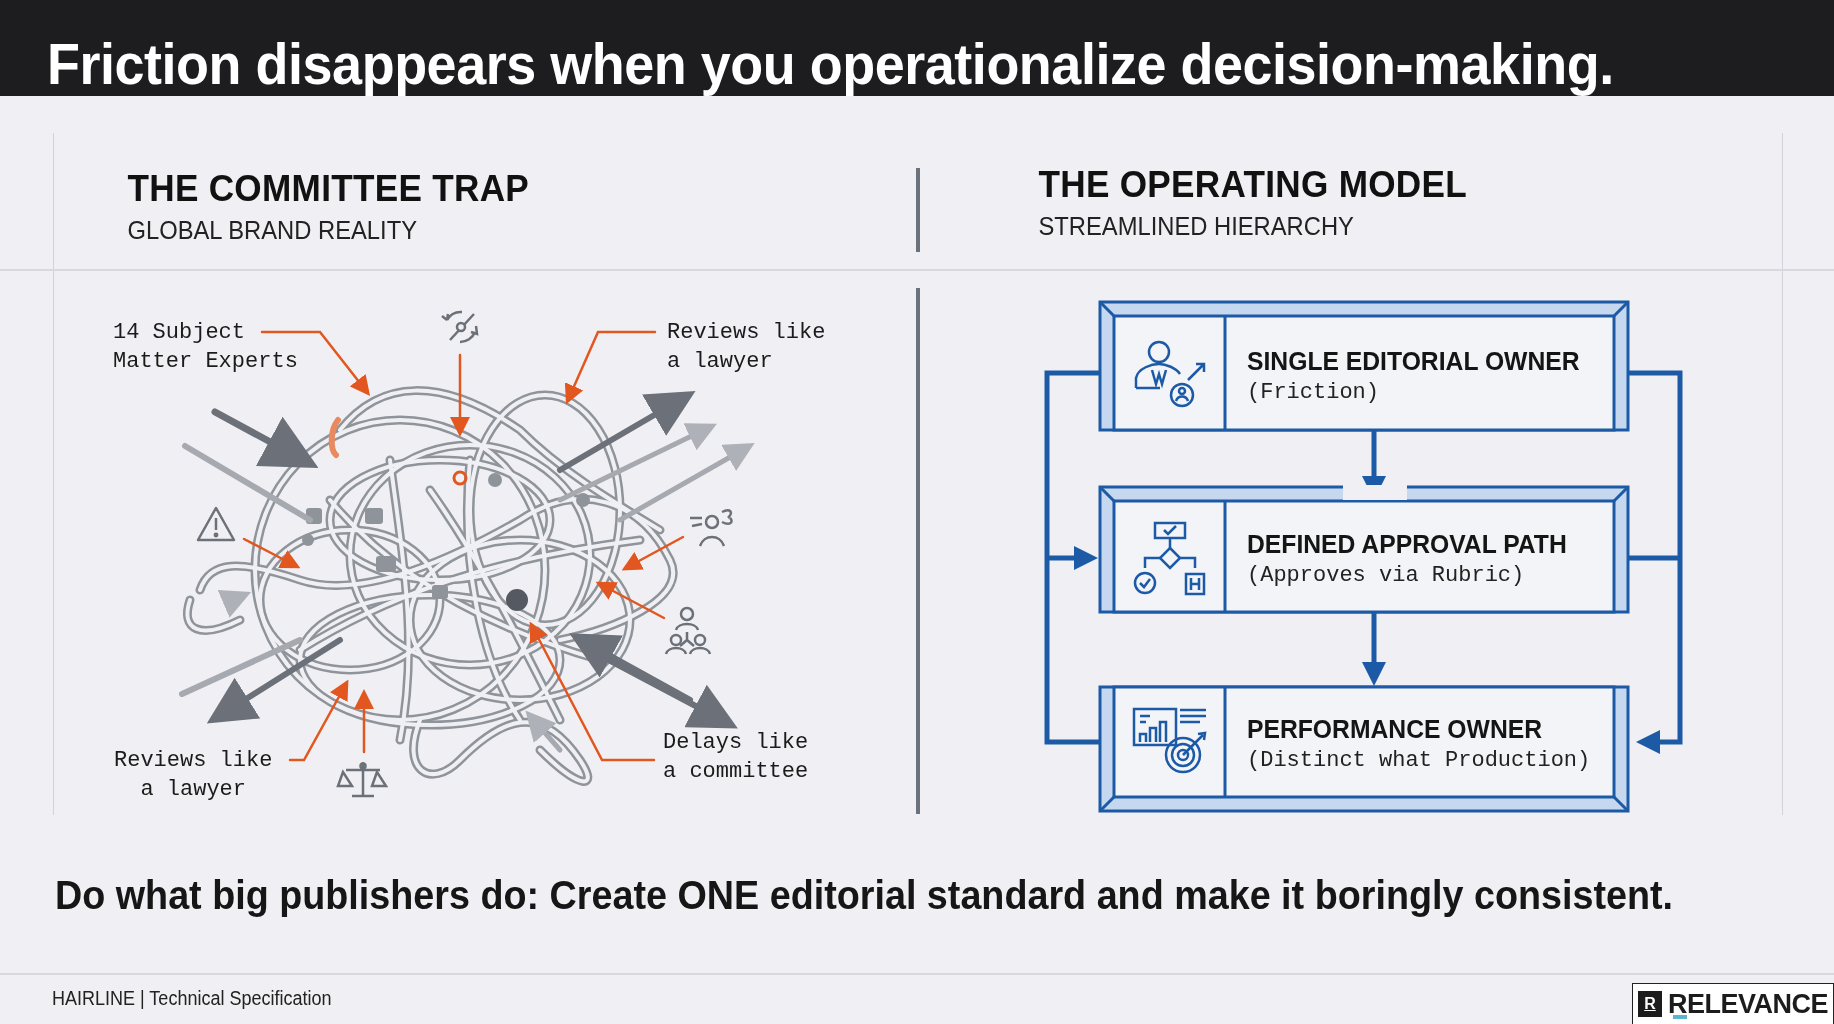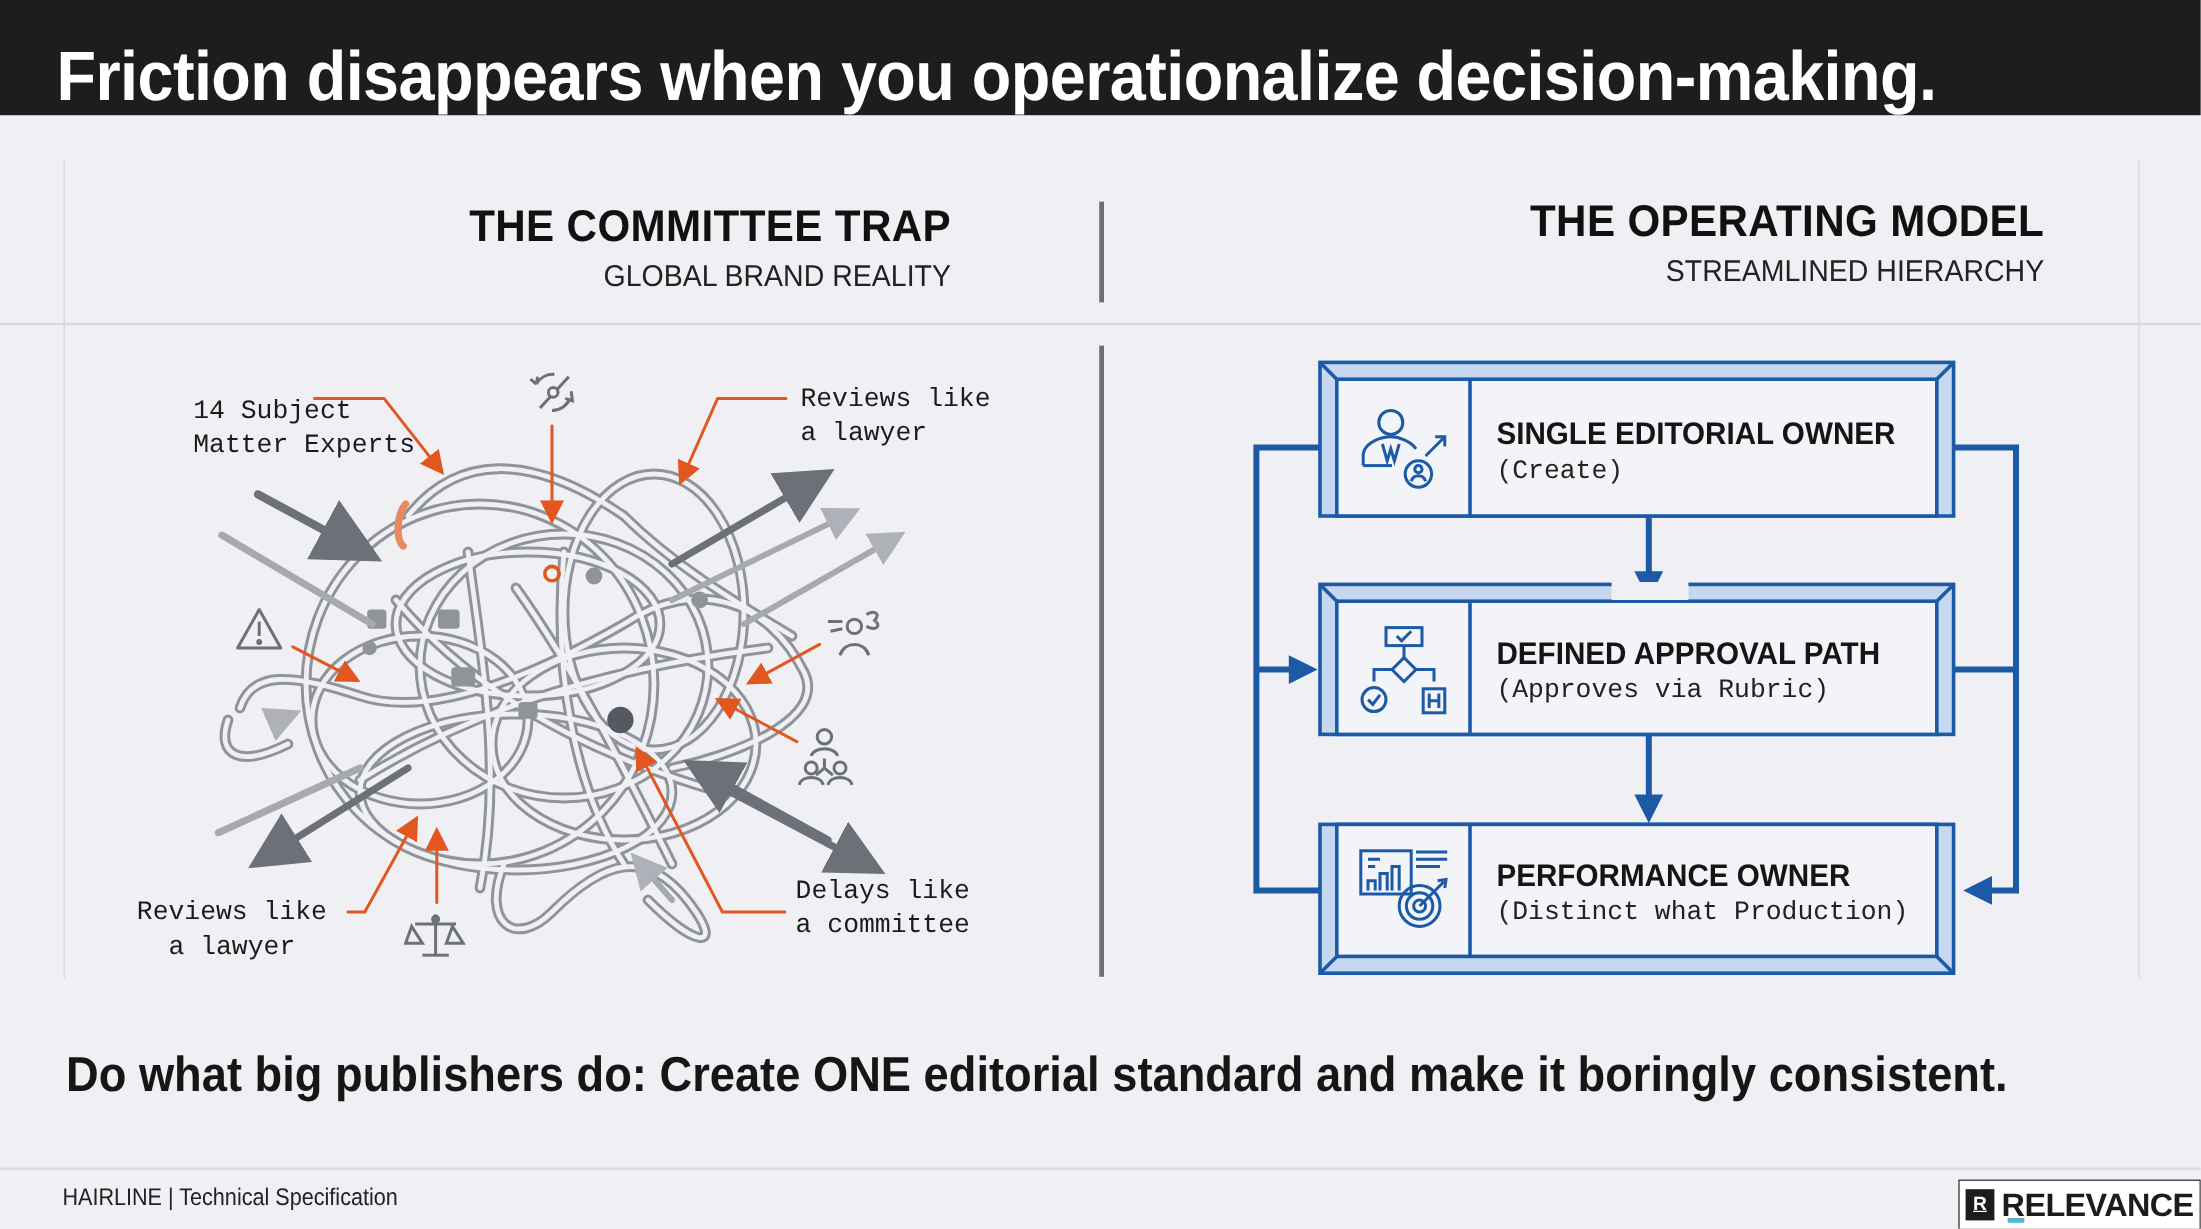--- a/index.html
+++ b/index.html
@@ -4,21 +4,21 @@
 <style>
   html, body { margin:0; padding:0; }
   body { width:1834px; height:1024px; background:#f0f0f4; position:relative; overflow:hidden;
          font-family:"Liberation Sans", sans-serif; color:#141414; }
   .topbar { position:absolute; left:0; top:0; width:1834px; height:96px; background:#1d1d1f; }
   .topbar h1 { position:absolute; left:47px; top:30px; margin:0; font-size:58px; font-weight:bold;
                color:#ffffff; letter-spacing:-0.5px; white-space:nowrap; transform:scaleX(0.93); transform-origin:left; }
   .vline { position:absolute; width:1px; background:#d2d2d8; }
   .hline { position:absolute; height:2px; background:#d8d8de; }
   .center-div { position:absolute; left:916px; width:4px; background:#6c727c; }
-  .col-head { position:absolute; width:700px; text-align:right; }
+  .col-head { position:absolute; width:700px; text-align:left; }
   .col-head .t { font-size:37px; font-weight:bold; letter-spacing:0.3px; color:#111; transform:scaleX(0.95); }
   .col-head .s { font-size:25px; color:#222; margin-top:6px; transform:scaleX(0.95); }
   .mono { font-family:"Liberation Mono", "DejaVu Sans Mono", monospace; }
   .label { position:absolute; font-size:22px; color:#1b1b1b; line-height:29px; white-space:pre; }
   svg { position:absolute; }
   .box { position:absolute; }
   .box .title { position:absolute; font-size:26px; font-weight:bold; color:#151515; white-space:nowrap; transform:scaleX(0.95); transform-origin:left; }
   .box .sub { position:absolute; font-size:22px; color:#222; white-space:nowrap; }
   .takeaway { position:absolute; left:55px; top:872px; font-size:41px; font-weight:bold; color:#161616;
               white-space:nowrap; transform:scaleX(0.92); transform-origin:left; }
@@ -177,21 +177,21 @@
   <g stroke="#6b7079" stroke-width="2.5" fill="none">
     <line x1="363" y1="762" x2="363" y2="796"></line>
       <line x1="346" y1="770" x2="380" y2="770"></line>
     <path d="M343,772 L338,786 L352,786 Z"></path>
       <path d="M377,772 L372,786 L386,786 Z"></path>
     <line x1="352" y1="796" x2="374" y2="796"></line>
       <circle cx="363" cy="766" r="2.5"></circle>
   </g>
 </svg>
 
-<div class="label mono" style="left:113px; top:328px;margin-left:48px;">14 Subject
+<div class="label mono" style="left:113px; top:318px;">14 Subject
 Matter Experts</div>
 <div class="label mono" style="left:667px; top:318px;">Reviews like
 a lawyer</div>
 <div class="label mono" style="left:114px; top:746px;">Reviews like
   a lawyer</div>
 <div class="label mono" style="left:663px; top:728px;">Delays like
 a committee</div>
 
 <svg width="800" height="560" style="left:1000px; top:280px;" viewBox="1000 280 800 560">
   <g stroke="#1c5aa6" stroke-width="5" fill="none">
@@ -266,21 +266,21 @@
     <path d="M1180,710 L1206,710 M1180,716 L1206,716 M1180,722 L1200,722"></path>
     <circle cx="1183" cy="755" r="17"></circle>
       <circle cx="1183" cy="755" r="11"></circle>
       <circle cx="1183" cy="755" r="5"></circle>
     <path d="M1183,755 L1203,735 M1198,734 L1205,733 L1204,740"></path>
   </g>
 </svg>
 
 <div class="box" style="left:1225px; top:316px;">
   <div class="title" style="left:22px; top:30px;">SINGLE EDITORIAL OWNER</div>
-  <div class="sub mono" style="left:22px; top:64px;">(Create)</div>
+  <div class="sub mono" style="left:22px; top:64px;">(Friction)</div>
 </div>
 <div class="box" style="left:1225px; top:501px;">
   <div class="title" style="left:22px; top:28px;">DEFINED APPROVAL PATH</div>
   <div class="sub mono" style="left:22px; top:62px;">(Approves via Rubric)</div>
 </div>
 <div class="box" style="left:1225px; top:687px;">
   <div class="title" style="left:22px; top:27px;">PERFORMANCE OWNER</div>
   <div class="sub mono" style="left:22px; top:61px;">(Distinct what Production)</div>
 </div>
 

